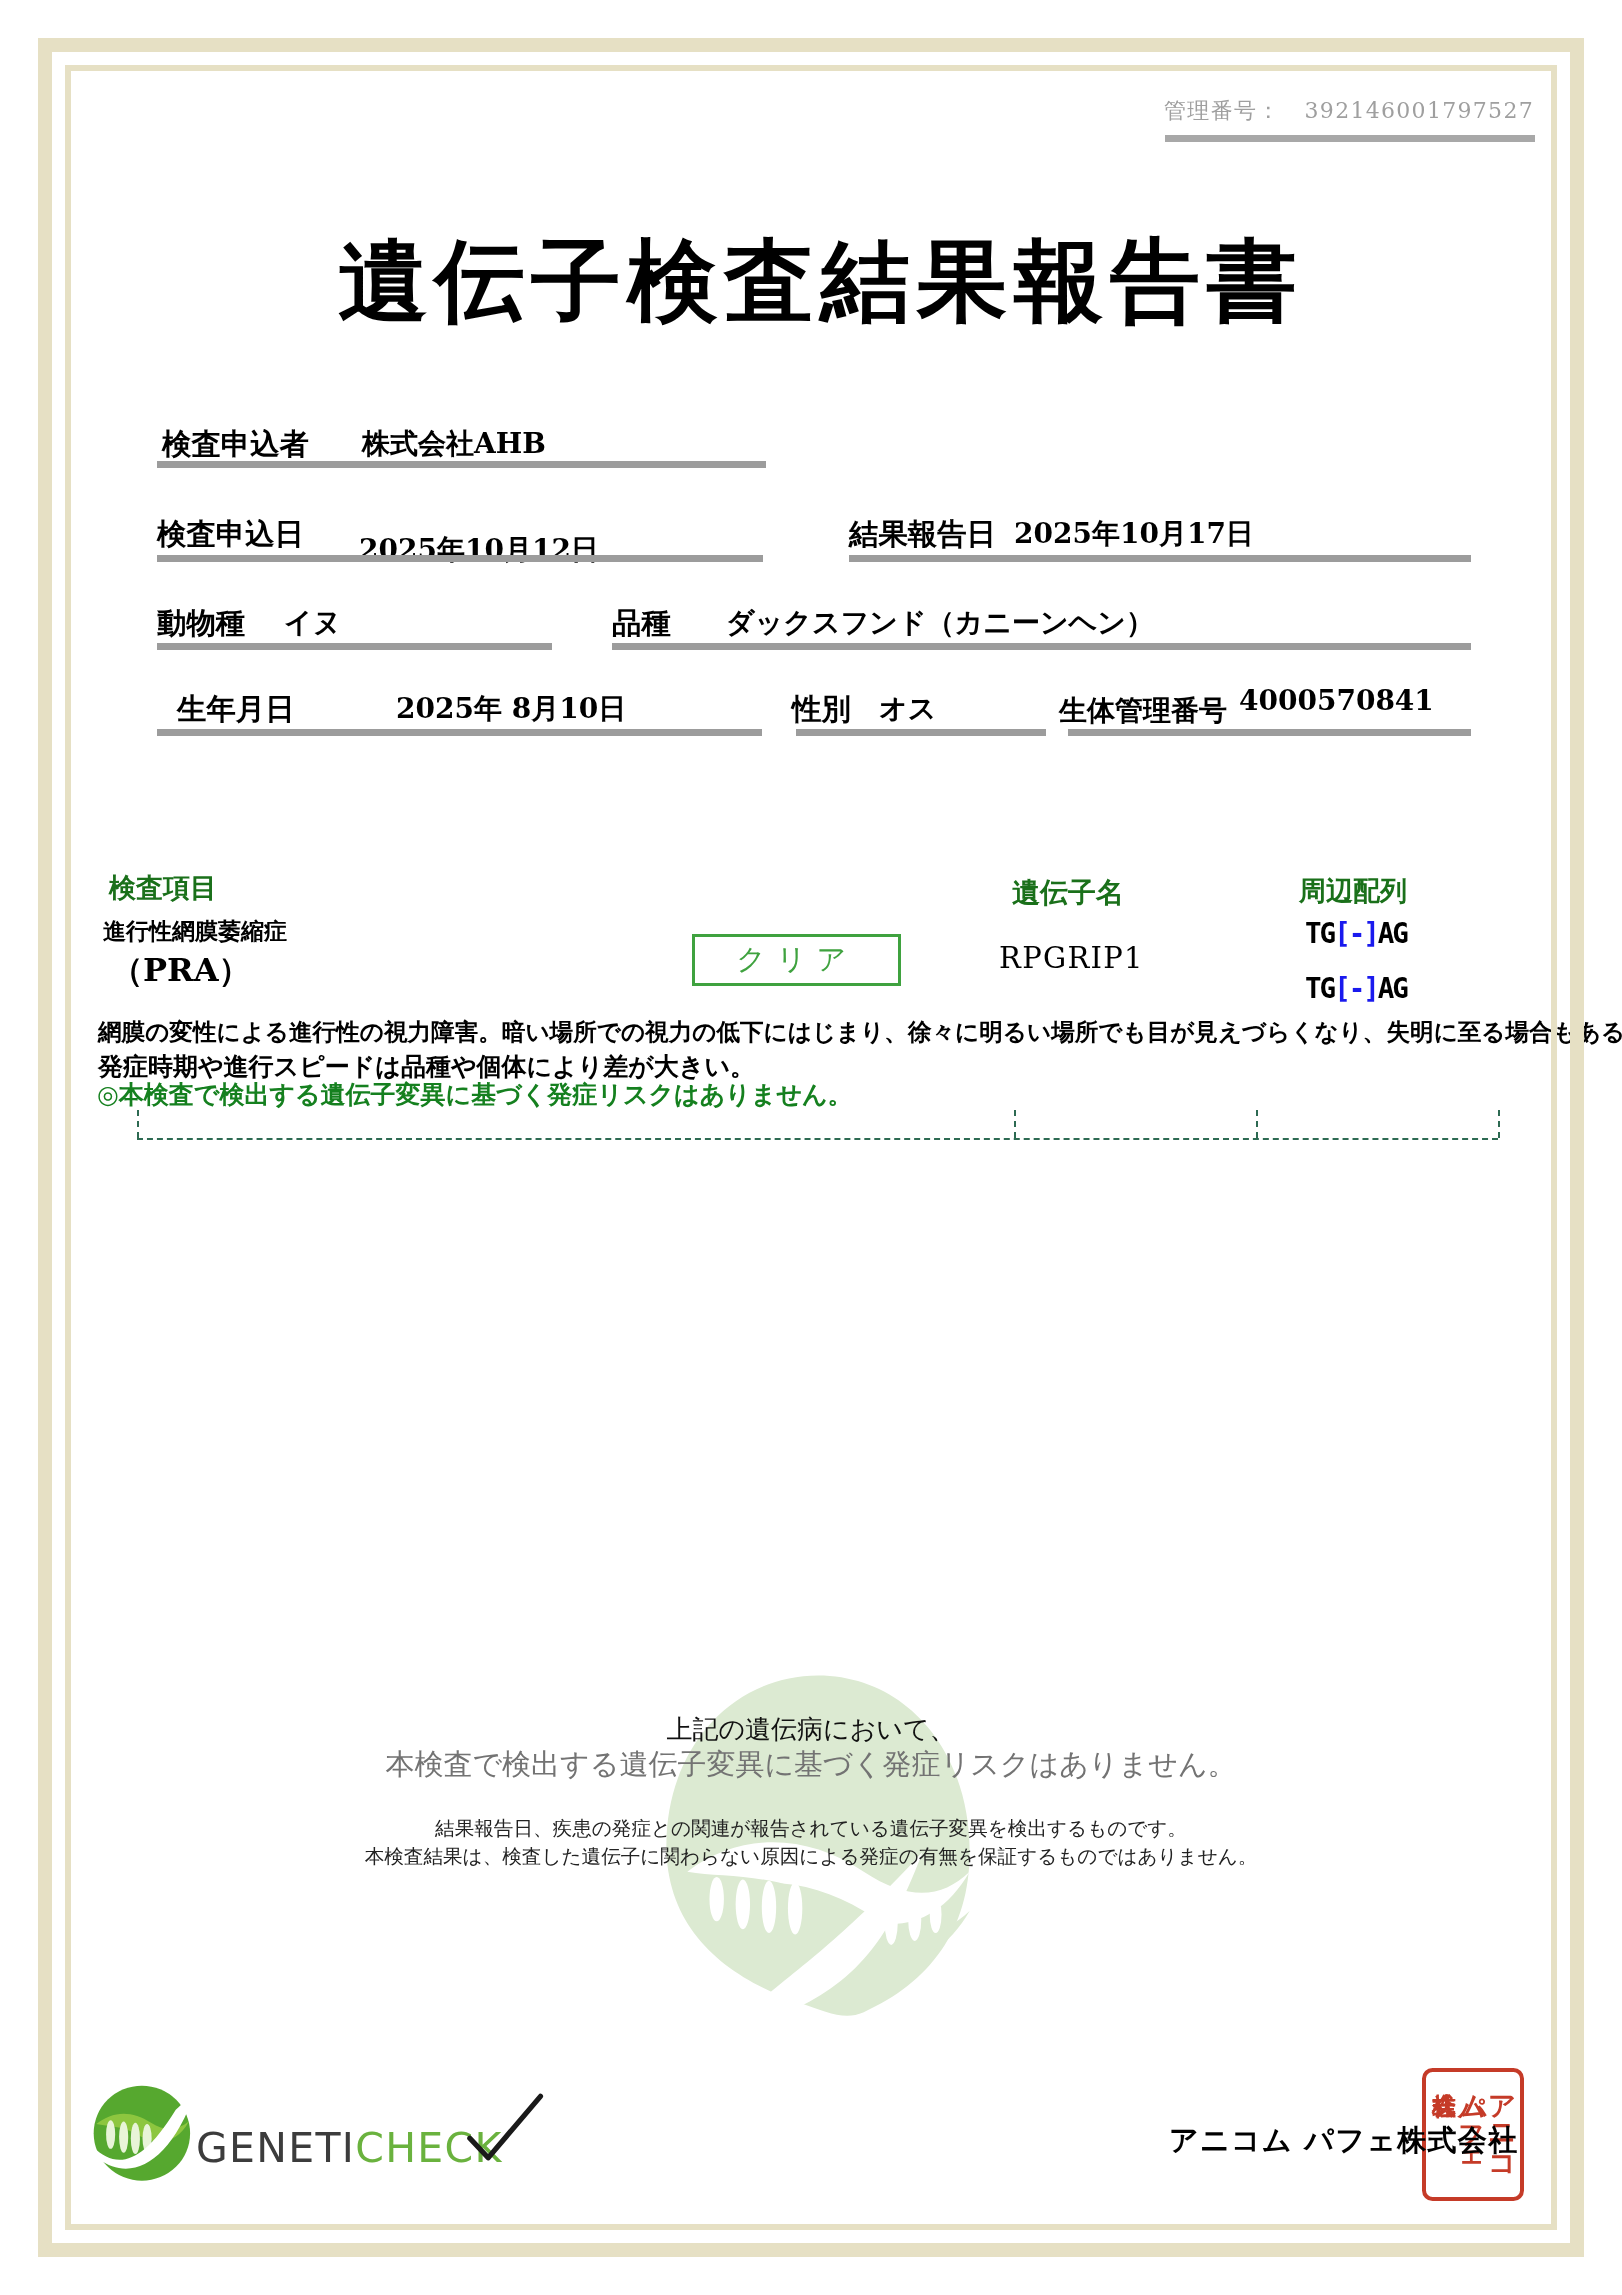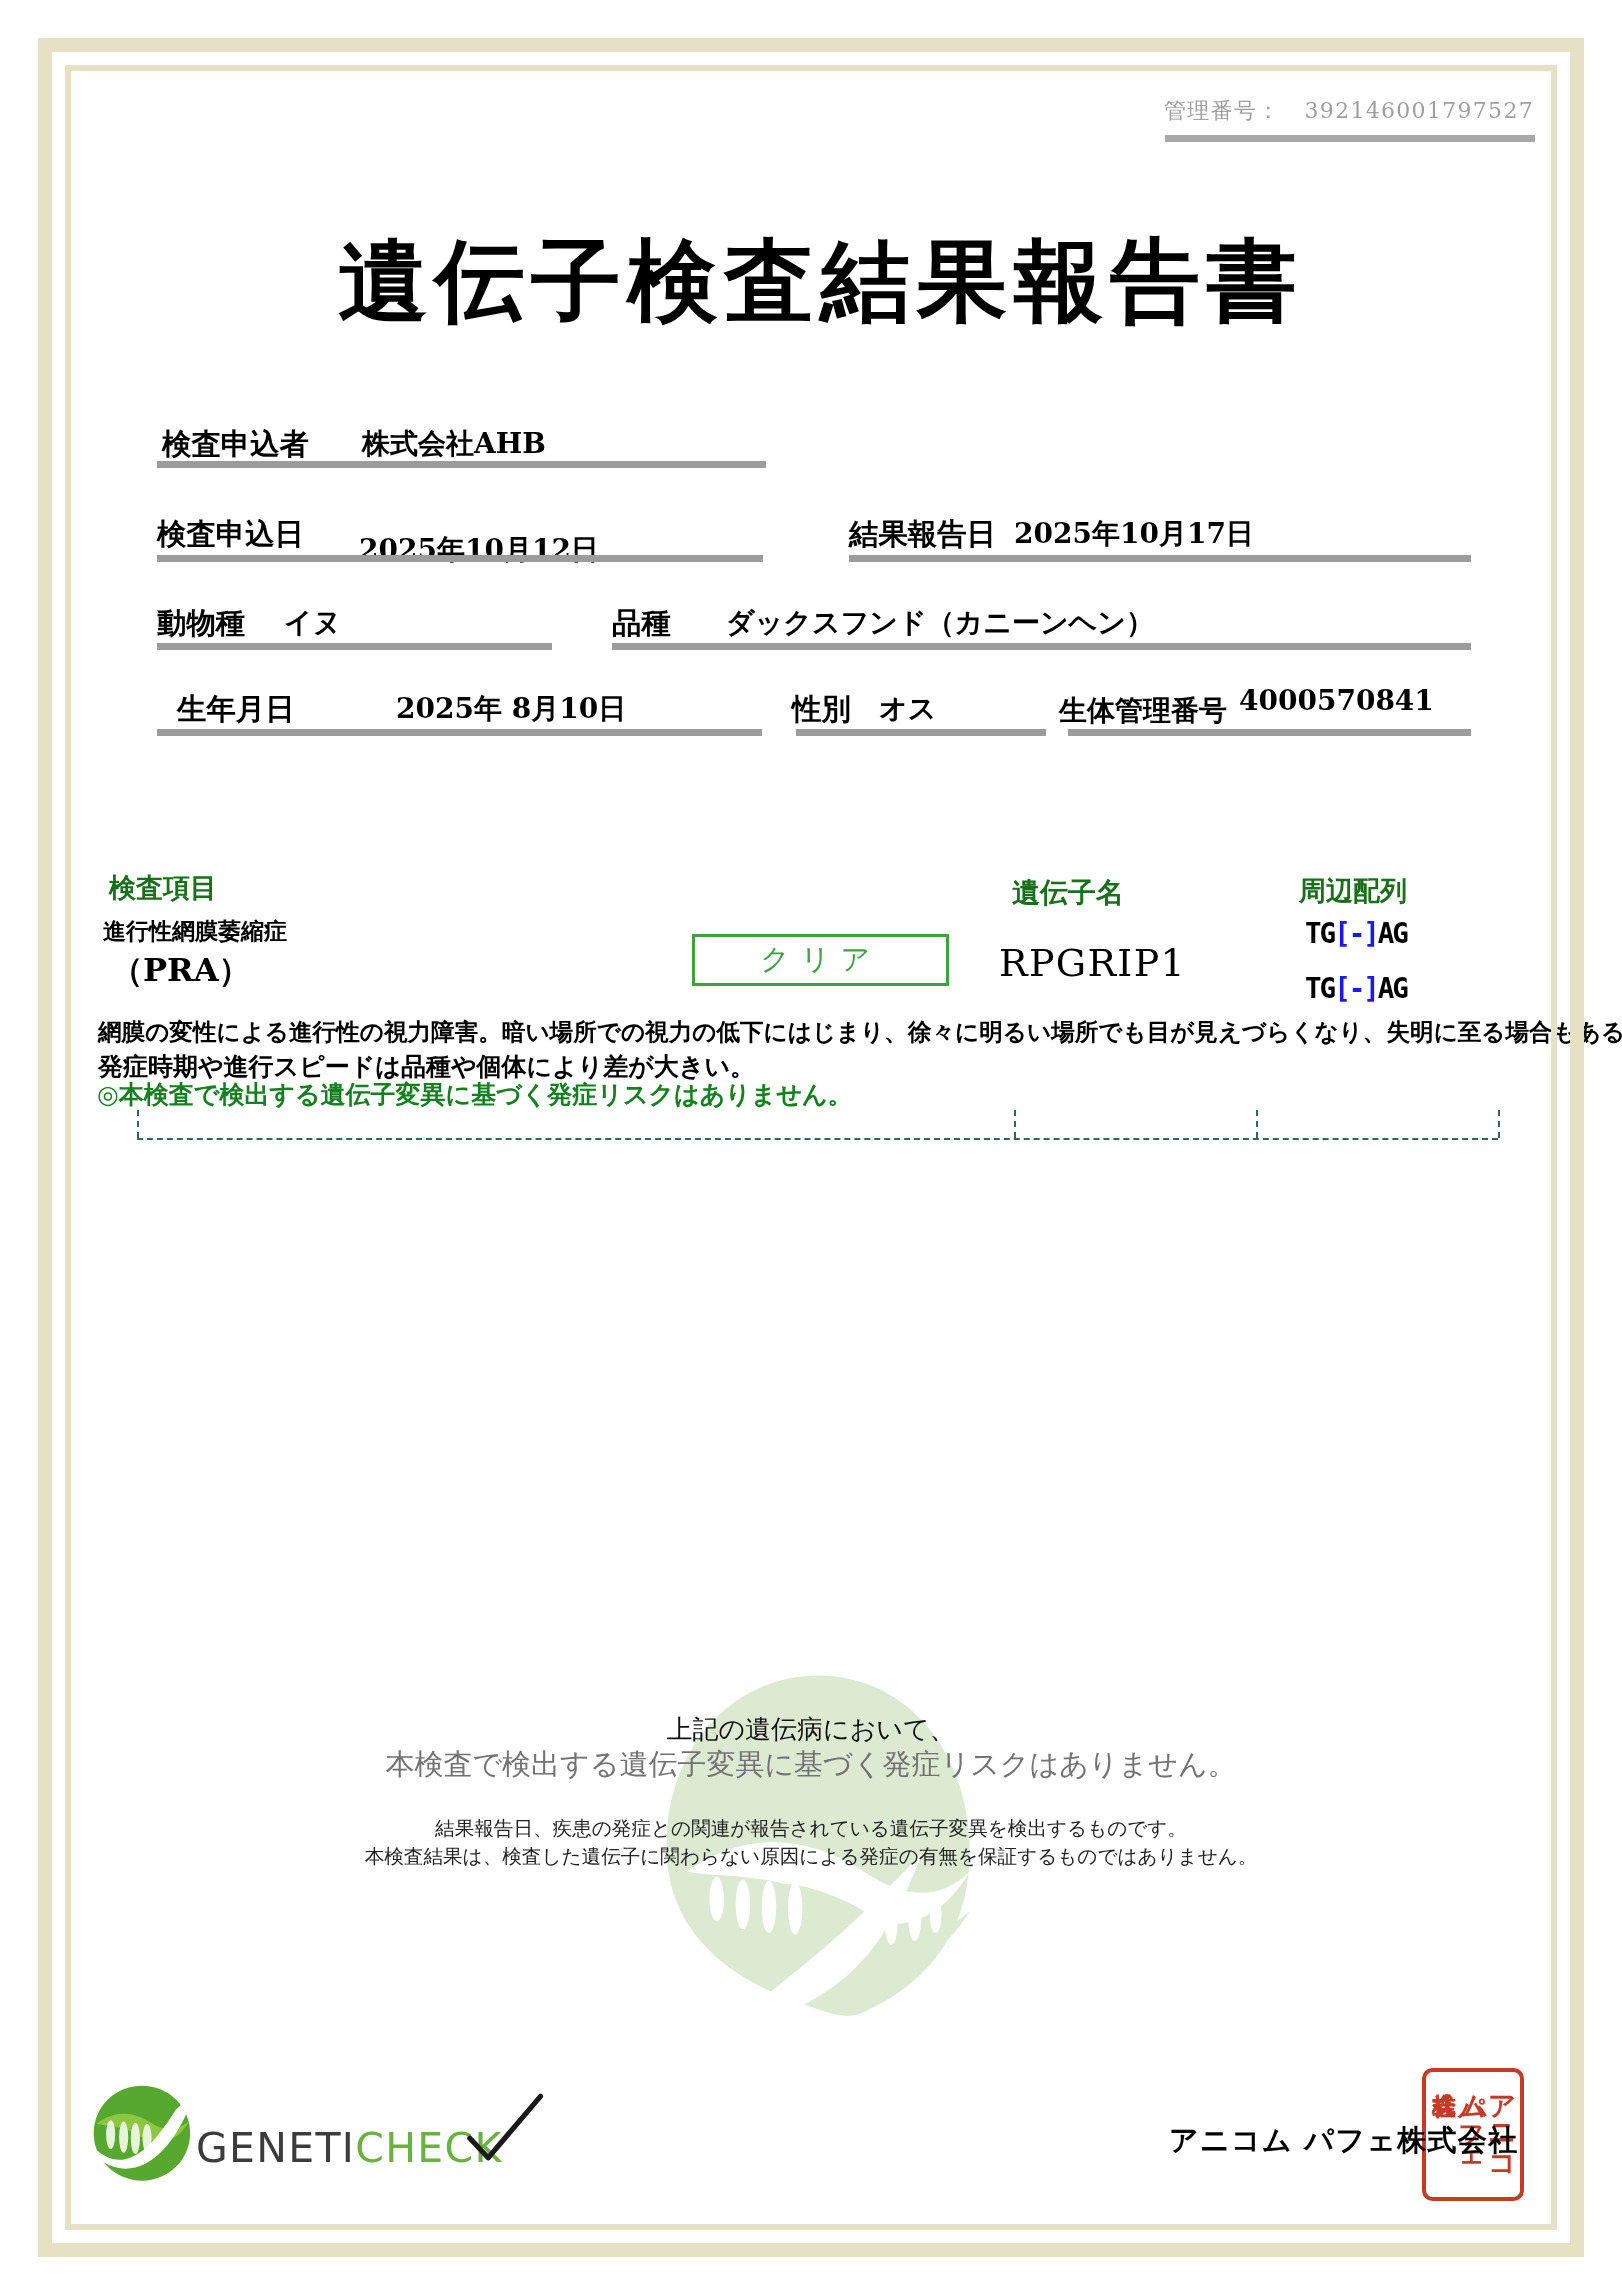--- a/index.html
+++ b/index.html
@@ -24,24 +24,24 @@
 
   
   .flabel{font-size:29.4px;font-weight:bold;white-space:nowrap;}
   .fvalue{font-size:28px;font-weight:bold;white-space:nowrap;}
   .uline{height:6.5px;background:#9c9c9c;}
 
   
   .green-head{font-size:27px;font-weight:bold;color:#1a701a;white-space:nowrap;}
   .disease{font-size:23px;font-weight:bold;white-space:nowrap;}
   .disease-abbr{font-size:32px;font-weight:bold;white-space:nowrap;}
-  .result-box{left:692px;top:934px;width:257px;height:52px;border:3.3px solid #3fa23f;
+  .result-box{left:692px;top:934px;width:209px;height:52px;border:3.3px solid #3fa23f;
               box-sizing:border-box;text-align:center;}
   .result-box span{font-size:29px;color:#3fa23f;letter-spacing:10.5px;line-height:45px;}
-  .gene-name{font-size:38px;letter-spacing:1.3px;white-space:nowrap;}
+  .gene-name{font-size:29px;letter-spacing:1.3px;white-space:nowrap;}
   .seq{font-size:27.5px;font-weight:bold;letter-spacing:-2px;white-space:nowrap;}
   .seq .bracket{color:#1a1aee;}
   .desc1{font-size:23.6px;font-weight:bold;white-space:nowrap;}
   .desc2{font-size:25px;font-weight:bold;white-space:nowrap;}
   .risk-note{font-size:25px;font-weight:bold;color:#15801f;white-space:nowrap;}
   .dot-h{left:137px;top:1110px;width:1361px;height:28px;border-bottom:2.6px dashed #2d6a52;}
   .dot-v{width:0;height:28px;border-left:2px dashed #2d6a52;top:1110px;}
 
   
   .watermark{left:648px;top:1656px;z-index:0;}

